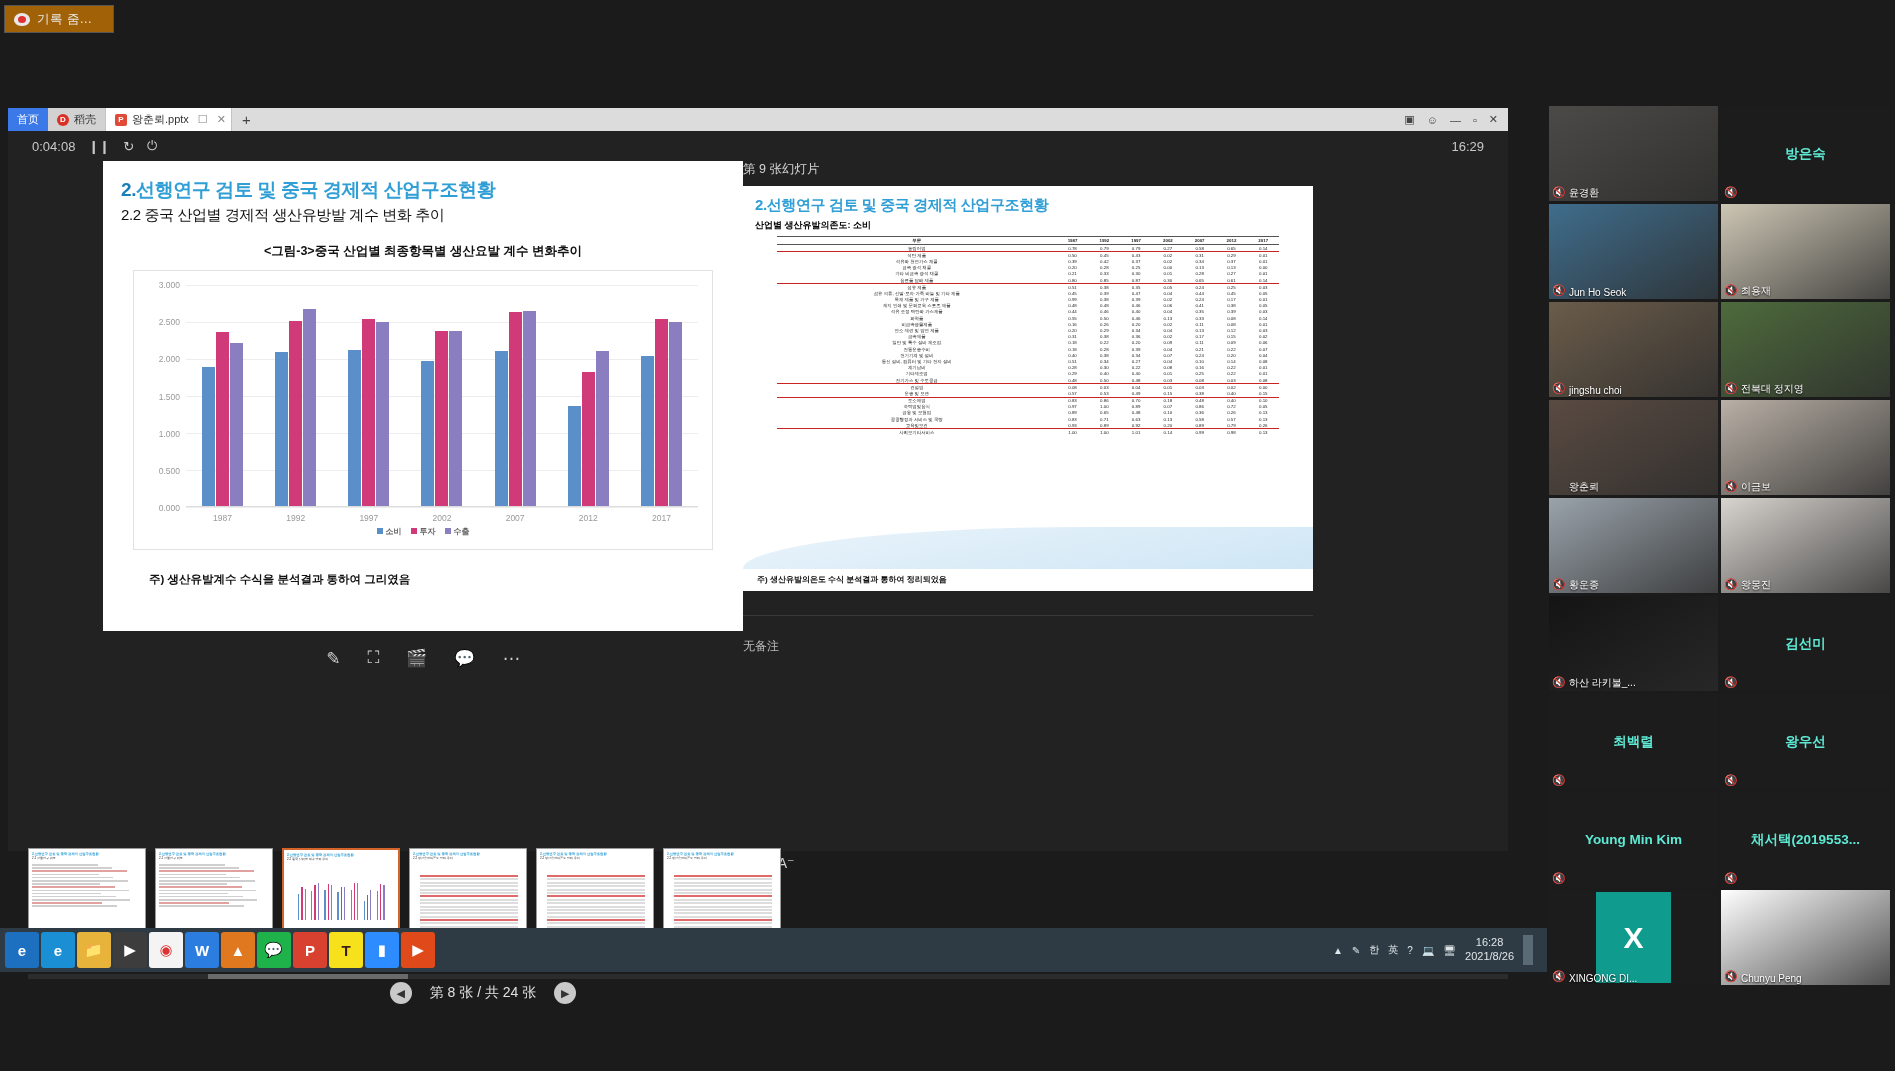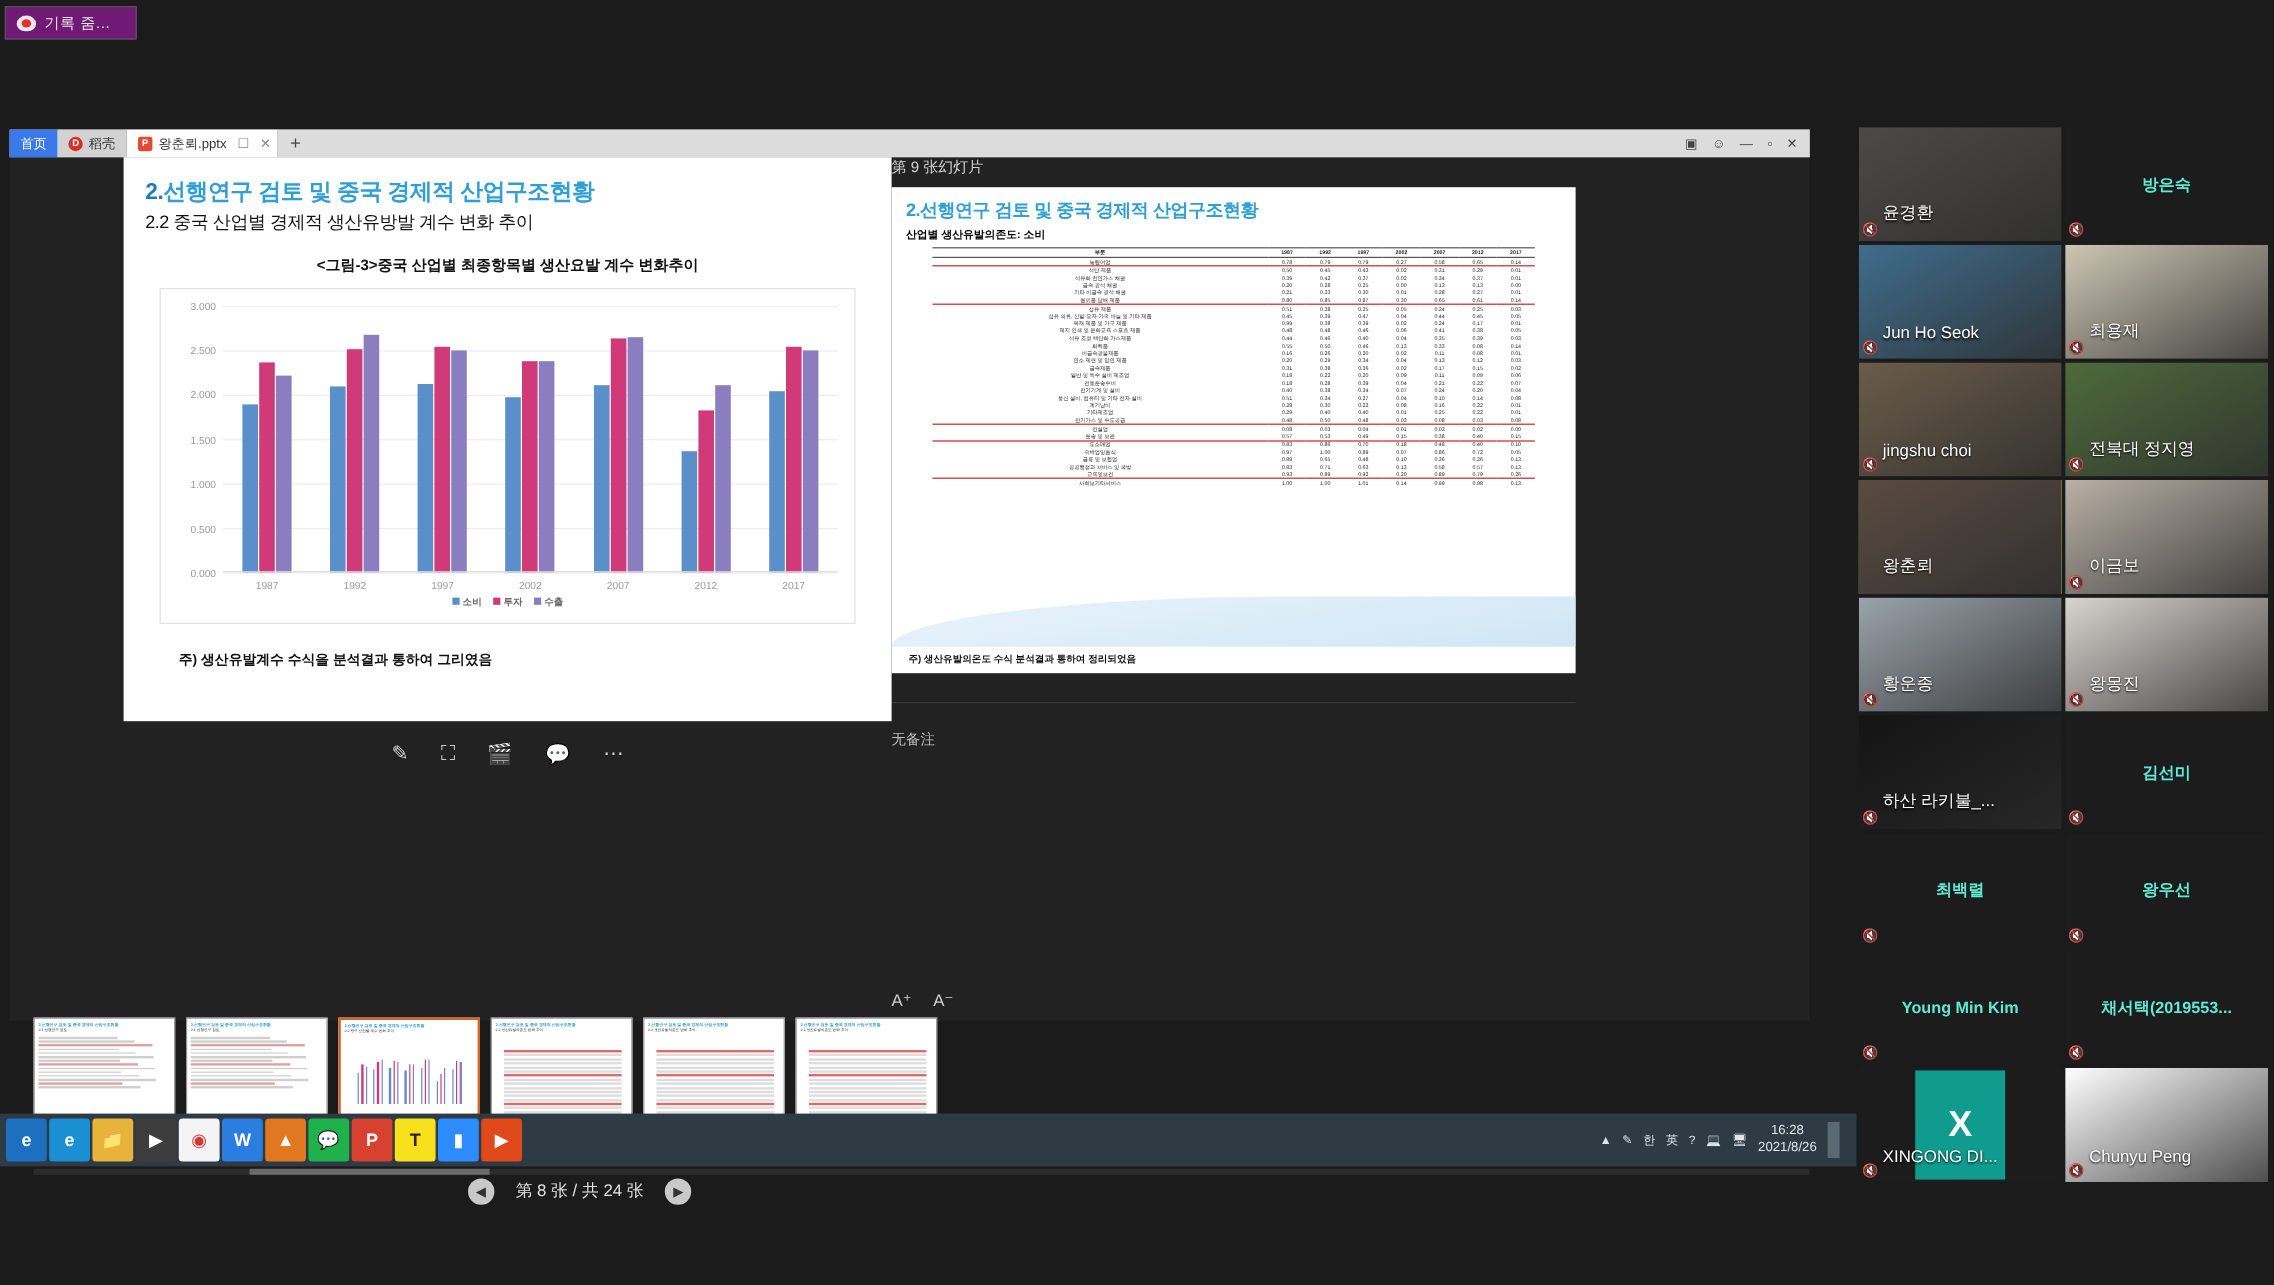--- a/index.html
+++ b/index.html
@@ -1,21 +1,21 @@
 <!DOCTYPE html>
 <html><head>
 <meta charset="utf-8">
 <style>
   * { box-sizing: border-box; margin:0; padding:0; }
   html,body { width:1895px; height:1071px; overflow:hidden; background:#1b1b1b;
     font-family:"Liberation Sans","DejaVu Sans",sans-serif; }
 
   
   #rec-pill { position:absolute; left:4px; top:5px; width:110px; height:28px;
-    background:#701a75; border:1px solid #555; display:flex; align-items:center;
+    background:#a16207; border:1px solid #555; display:flex; align-items:center;
     gap:7px; padding:0 9px; }
   #rec-dot { width:16px; height:13px; border-radius:50% 50% 45% 45%;
     background:#e8e8e8; position:relative; }
   #rec-dot::after { content:""; position:absolute; left:4px; top:3px; width:8px;
     height:7px; border-radius:50%; background:#e03030; }
   #rec-pill span.lbl { color:#e8e8e8; font-size:12.5px; letter-spacing:.5px; }
 
   
   #ppt-win { position:absolute; left:8px; top:108px; width:1500px; height:743px;
     background:#222; }
@@ -135,22 +135,22 @@
     color:#333; display:flex; align-items:center; justify-content:center;
     font-size:11px; }
 
   
   #people { position:absolute; left:1549px; top:106px; width:341px; height:860px;
     display:grid; grid-template-columns:1fr 1fr; grid-auto-rows:95px; gap:3px; }
   .pcell { background:#1c1c1c; position:relative; overflow:hidden;
     display:flex; align-items:center; justify-content:center; }
   .pcell.active { outline:3px solid #c8e04a; outline-offset:-3px; }
   .pname-center { color:#5eead4; font-size:13.5px; font-weight:bold; }
-  .pname-bl { position:absolute; left:20px; bottom:14px; color:#fff;
-    font-size:14px; text-shadow:0 1px 2px #000; white-space:nowrap; }
+  .pname-bl { position:absolute; left:20px; bottom:1px; color:#fff;
+    font-size:10px; text-shadow:0 1px 2px #000; white-space:nowrap; }
   .muted { position:absolute; left:3px; bottom:3px; color:#e2453c;
     font-size:11px; line-height:1; }
   .bgimg { position:absolute; inset:0; }
 
   
   #taskbar { position:absolute; left:0; top:928px; width:1547px; height:44px;
     background:#2f3b44; display:flex; align-items:center; padding:0 4px; }
   .tbicon { width:34px; height:36px; margin:0 1px; border-radius:3px;
     display:flex; align-items:center; justify-content:center; font-size:15px;
     color:#fff; font-weight:bold; }
@@ -185,20 +185,27 @@
     <div class="tabspacer"></div>
     <div class="winbtns">
       <span>▣</span>
       <span>☺</span>
       <span>—</span>
       <span>▫</span>
       <span>✕</span>
     </div>
   </div>
 
+  <div id="timer-row">
+    <span>0:04:08</span>
+    <span class="ctl">❙❙</span>
+    <span class="ctl">↻</span>
+    <span class="ctl">⏻</span>
+    <span id="clock-right">16:29</span>
+  </div>
 
   <div id="stage">
 
     <div id="left-pane">
       <div id="slide-main">
         <div class="s-title">
           <span class="num">2.</span><span>선행연구 검토 및 중국 경제적 산업구조현황</span>
         </div>
         <div class="s-sub">2.2 중국 산업별  경제적 생산유방발 계수 변화 추이</div>
 

